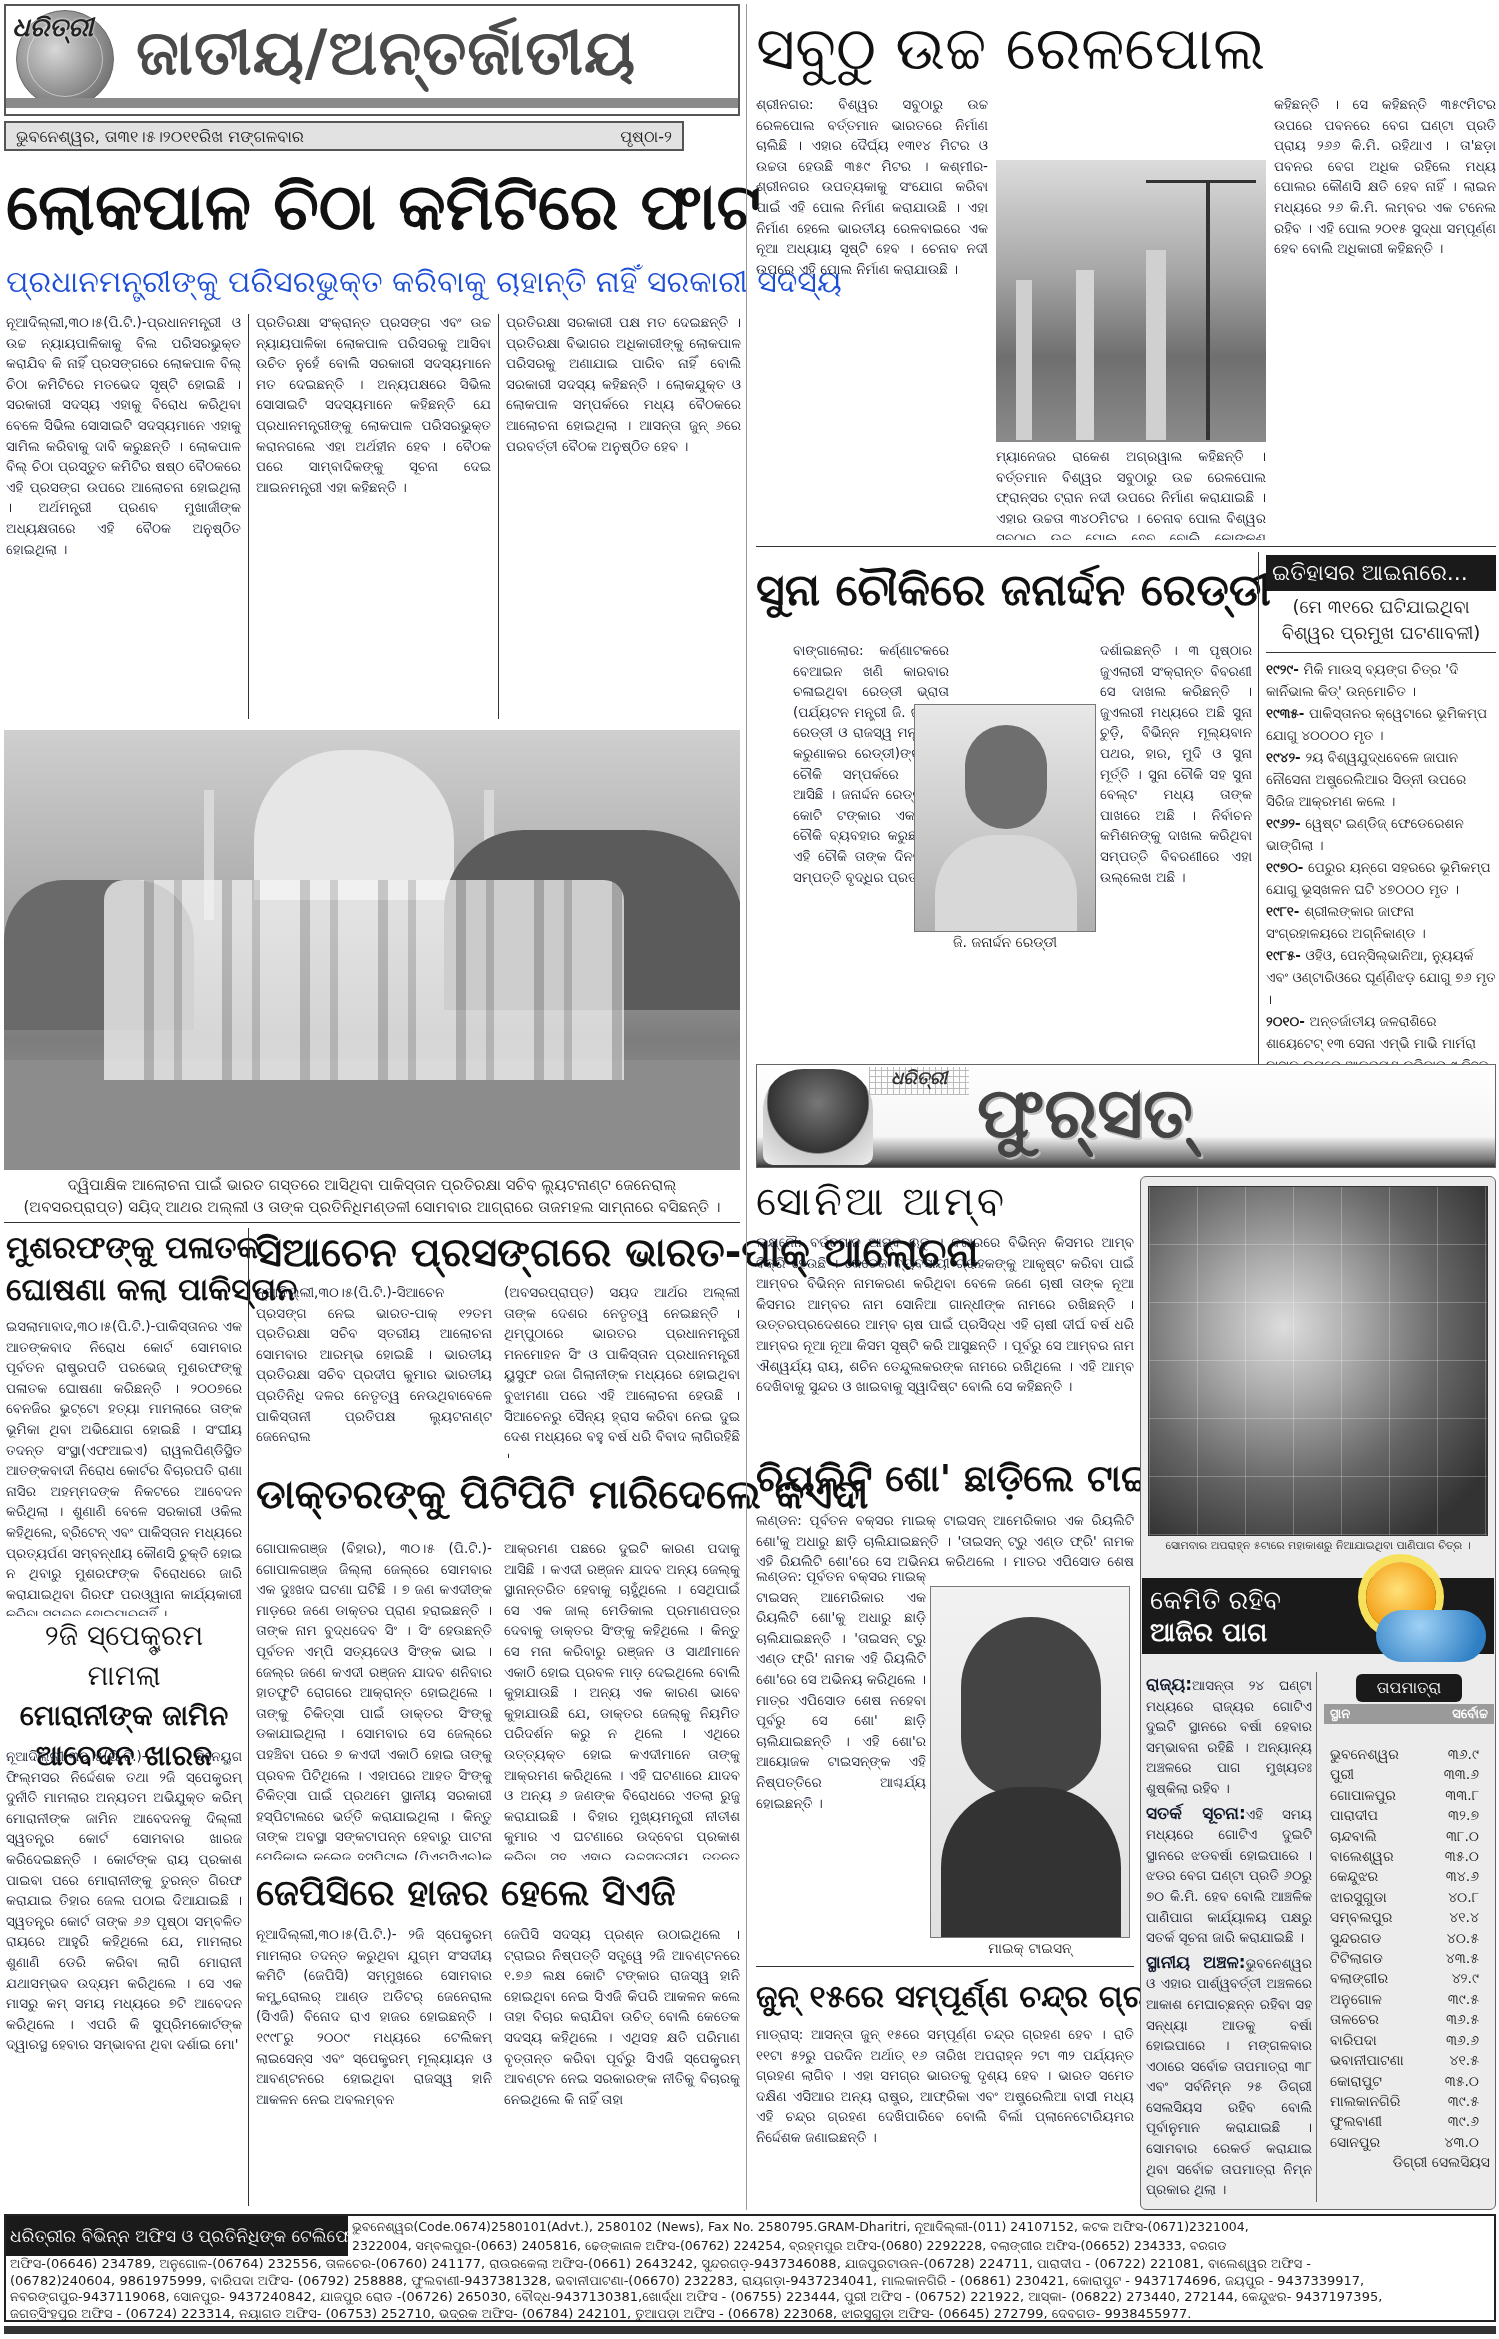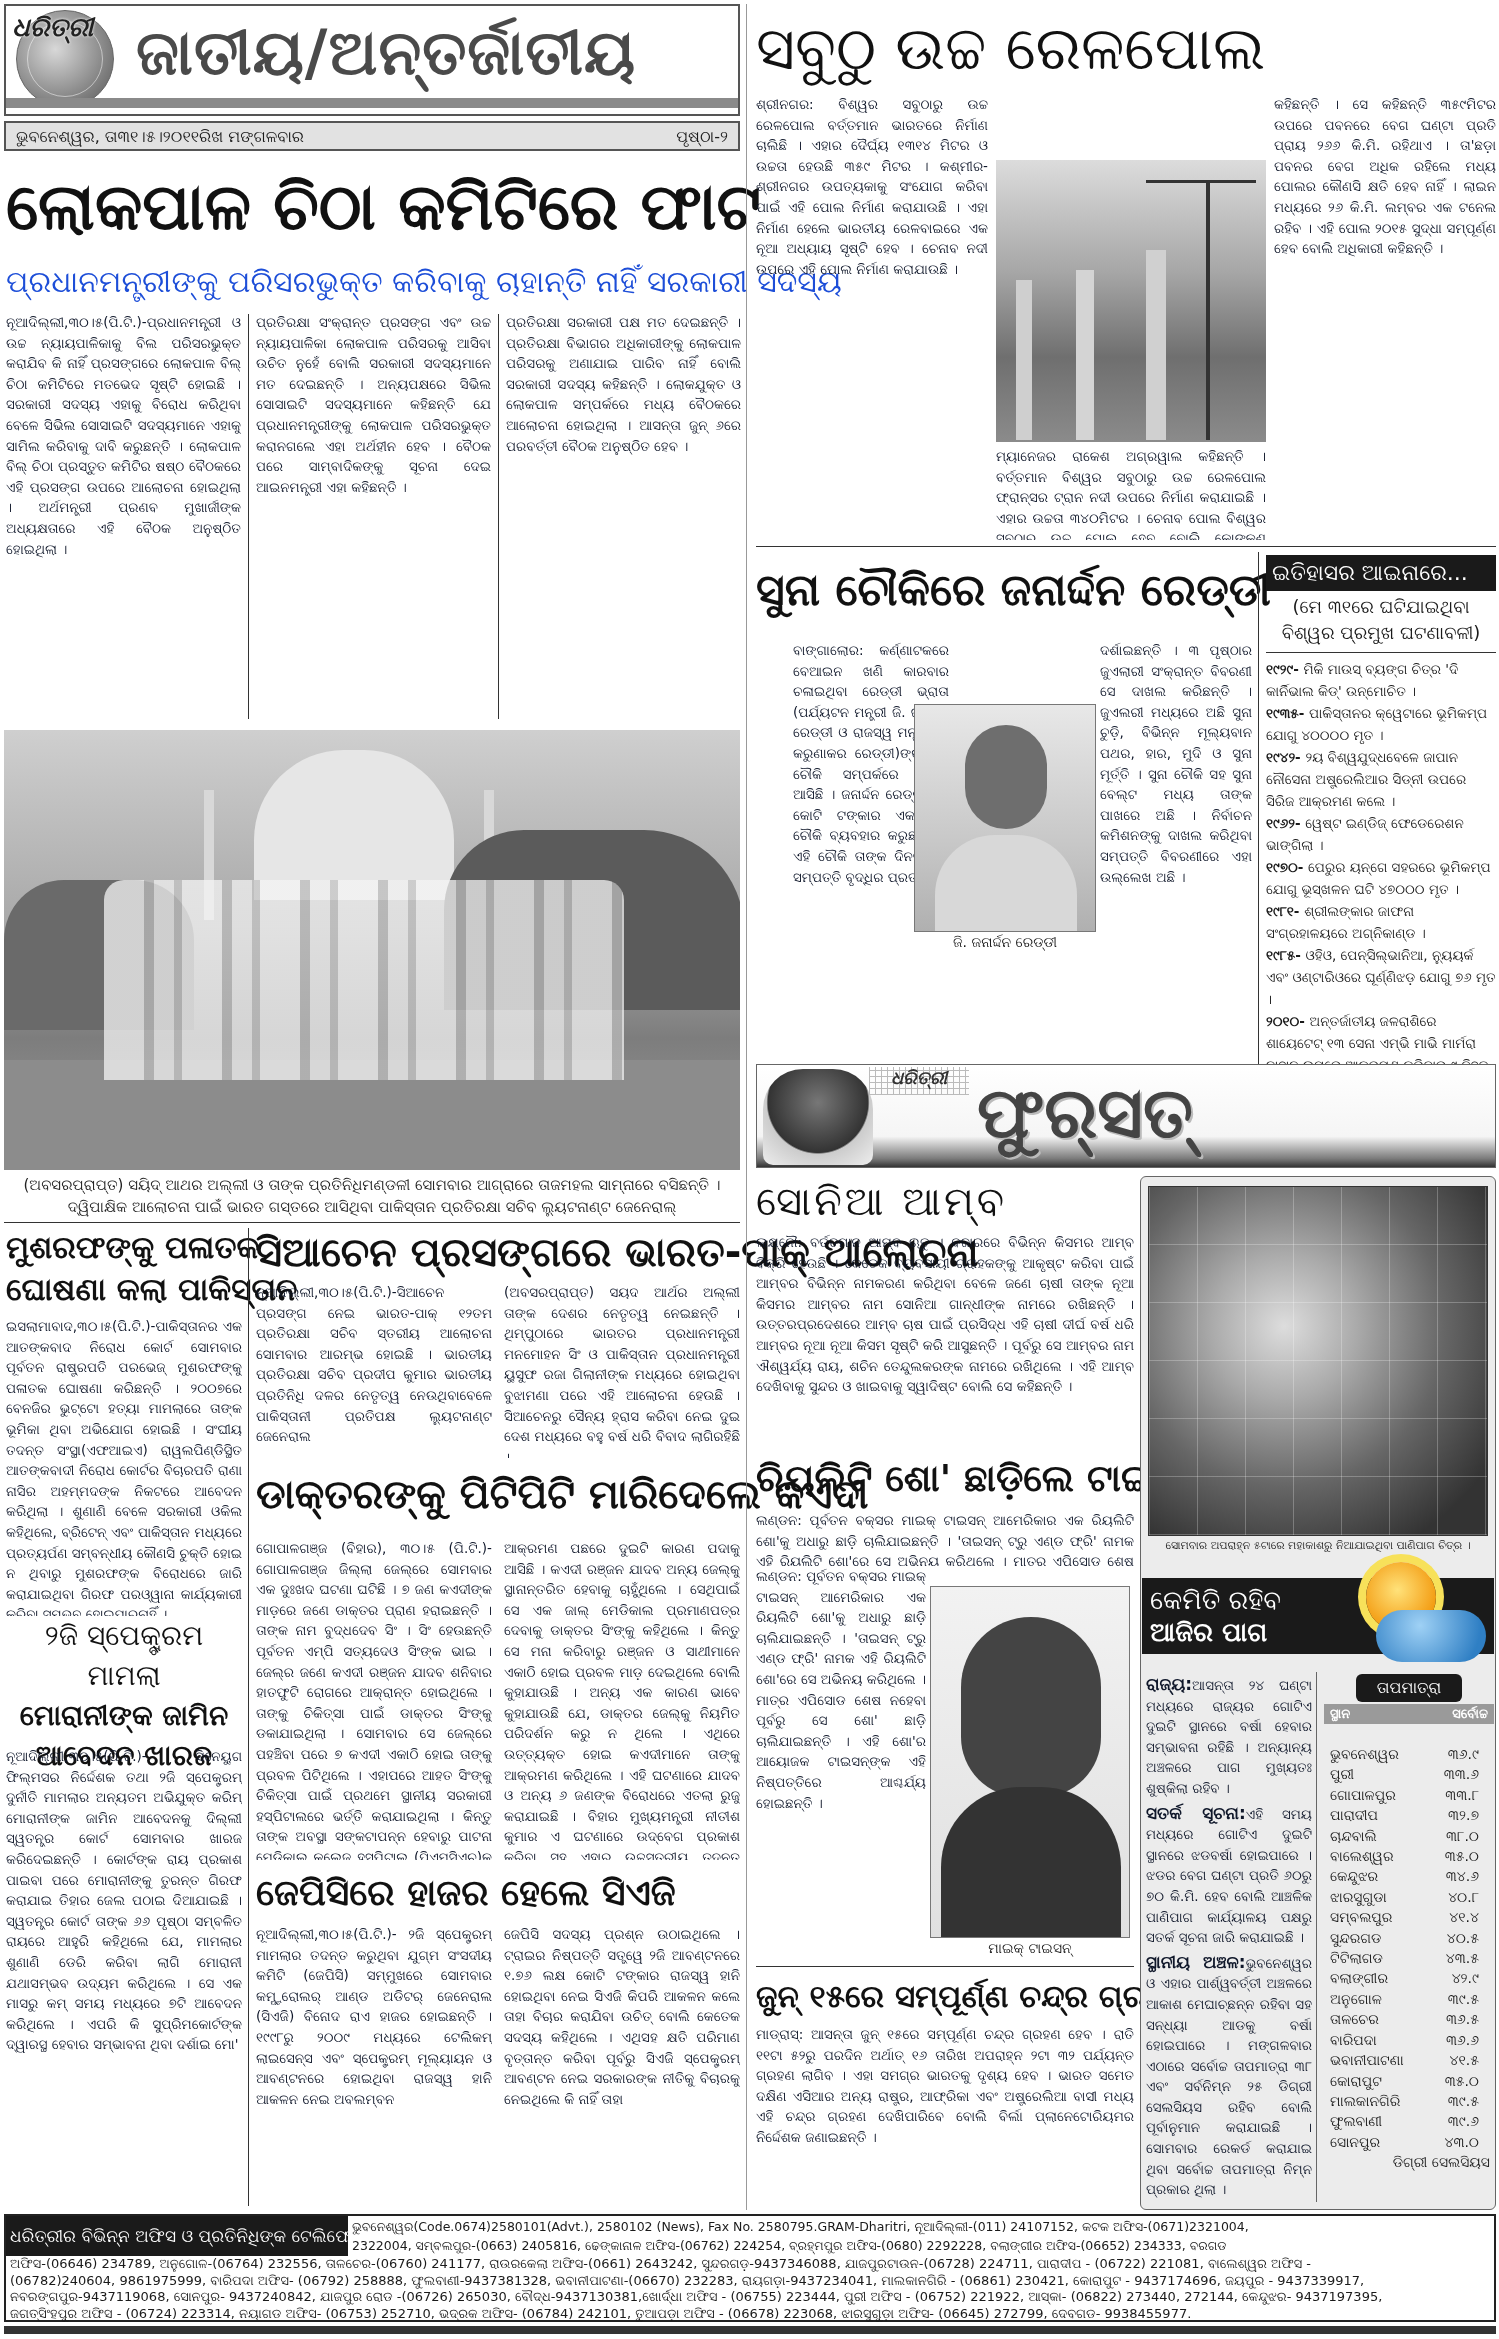--- a/index.html
+++ b/index.html
@@ -10,21 +10,21 @@
   .col-rule { position: absolute; width: 1px; background: #333; }
   .h-rule { position: absolute; height: 1px; background: #333; }
   
   .masthead { left: 4px; top: 4px; width: 736px; height: 112px; border: 2px solid #555; background: #fff; }
   .masthead .band { position: absolute; left: 0; right: 0; bottom: 6px; height: 10px; background: #8a8a8a; }
   .globe { position: absolute; left: 10px; top: 4px; width: 98px; height: 98px; border-radius: 50%;
     background: radial-gradient(circle at 40% 40%, #d8d8d8, #7a7a7a 70%, #555); border: 1px solid #666; }
   .globe:before { content: ""; position: absolute; inset: 10px; border-radius: 50%; border: 1px solid rgba(255,255,255,.5); }
   .brand { position: absolute; left: 6px; top: 6px; font-size: 26px; font-weight: bold; color: #222; font-style: italic; text-shadow: 0 0 3px #fff; }
   .section-title { position: absolute; left: 130px; top: 10px; font-size: 62px; color: #4a4a4a; font-weight: bold; letter-spacing: 1px; }
-  .dateline { left: 4px; top: 121px; width: 736px; height: 30px; background: #e2e2e2; border: 2px solid #555; display: flex; justify-content: space-between; align-items: center; padding: 0 10px; font-size: 16px; }
+  .dateline { left: 4px; top: 121px; width: 680px; height: 30px; background: #e2e2e2; border: 2px solid #555; display: flex; justify-content: space-between; align-items: center; padding: 0 10px; font-size: 16px; }
   .photo { background: linear-gradient(180deg, #cfcfcf 0%, #a8a8a8 45%, #7d7d7d 70%, #9a9a9a 100%); position: absolute; overflow: hidden; }
   .photo .shape { position: absolute; }
   .caption { text-align: center; font-size: 15px; line-height: 22px; color: #222; }
   .box-black { background: #1a1a1a; color: #fff; }
   .weather-panel { background: #ececec; border: 1px solid #666; border-radius: 6px; }
   .tbl-row { display: flex; justify-content: space-between; font-size: 14px; line-height: 20.4px; padding: 0 15px 0 6px; }
   .footer-box { border: 2px solid #222; }
 </style>
 </head>
 <body>
@@ -51,22 +51,22 @@
 <div class="photo" style="left:4px;top:730px;width:736px;height:440px;">
   <div class="shape" style="left:250px;top:20px;width:200px;height:150px;background:#e6e6e6;border-radius:90px 90px 0 0;"></div>
   <div class="shape" style="left:200px;top:60px;width:10px;height:130px;background:#d8d8d8;"></div>
   <div class="shape" style="left:480px;top:60px;width:10px;height:130px;background:#d8d8d8;"></div>
   <div class="shape" style="left:0;top:150px;width:190px;height:150px;background:#6a6a6a;border-radius:60px 60px 0 0;"></div>
   <div class="shape" style="left:440px;top:100px;width:300px;height:180px;background:#5b5b5b;border-radius:80px 100px 0 0;"></div>
   <div class="shape" style="left:0;top:330px;width:736px;height:110px;background:#8c8c8c;"></div>
   <div class="shape" style="left:100px;top:150px;width:520px;height:200px;background:repeating-linear-gradient(90deg,#f4f4f4 0 40px,#bbb 40px 50px,#f0f0f0 50px 70px,#c4c4c4 70px 78px);opacity:.75;border-radius:20px 20px 0 0;"></div>
 </div>
 <div class="abs caption" style="left:4px;top:1174px;width:736px;">
+  <div>ଦ୍ୱିପାକ୍ଷିକ ଆଲୋଚନା ପାଇଁ ଭାରତ ଗସ୍ତରେ ଆସିଥିବା ପାକିସ୍ତାନ ପ୍ରତିରକ୍ଷା ସଚିବ ଲ୍ୟୁଟନାଣ୍ଟ ଜେନେରାଲ୍</div>
   <div>(ଅବସରପ୍ରାପ୍ତ) ସୟିଦ୍ ଆଥର ଅଲ୍ଲୀ ଓ ତାଙ୍କ ପ୍ରତିନିଧିମଣ୍ଡଳୀ ସୋମବାର ଆଗ୍ରାରେ ତାଜମହଲ ସାମ୍ନାରେ ବସିଛନ୍ତି ।</div>
-  <div>ଦ୍ୱିପାକ୍ଷିକ ଆଲୋଚନା ପାଇଁ ଭାରତ ଗସ୍ତରେ ଆସିଥିବା ପାକିସ୍ତାନ ପ୍ରତିରକ୍ଷା ସଚିବ ଲ୍ୟୁଟନାଣ୍ଟ ଜେନେରାଲ୍</div>
 </div>
 <div class="h-rule" style="left:4px;top:1222px;width:736px;"></div>
 
 <div class="abs head-xl" style="left:6px;top:1226px;font-size:31px;line-height:42px;">
   <div>ମୁଶରଫଙ୍କୁ ପଳାତକ</div>
   <div>ଘୋଷଣା କଲା ପାକିସ୍ତାନ</div>
 </div>
 <div class="abs body-text" style="left:6px;top:1316px;width:236px;height:300px;overflow:hidden;">ଇସଲାମାବାଦ,୩୦।୫(ପି.ଟି.)-ପାକିସ୍ତାନର ଏକ ଆତଙ୍କବାଦ ନିରୋଧ କୋର୍ଟ ସୋମବାର ପୂର୍ବତନ ରାଷ୍ଟ୍ରପତି ପରଭେଜ୍ ମୁଶରଫଙ୍କୁ ପଳାତକ ଘୋଷଣା କରିଛନ୍ତି । ୨୦୦୭ରେ ବେନଜିର ଭୁଟ୍ଟୋ ହତ୍ୟା ମାମଲାରେ ତାଙ୍କ ଭୂମିକା ଥିବା ଅଭିଯୋଗ ହୋଇଛି । ସଂଘୀୟ ତଦନ୍ତ ସଂସ୍ଥା(ଏଫଆଇଏ) ରାୱଲପିଣ୍ଡିସ୍ଥିତ ଆତଙ୍କବାଦୀ ନିରୋଧ କୋର୍ଟର ବିଚାରପତି ରାଣା ନାସିର ଅହମ୍ମଦଙ୍କ ନିକଟରେ ଆବେଦନ କରିଥିଲା । ଶୁଣାଣି ବେଳେ ସରକାରୀ ଓକିଲ କହିଥିଲେ, ବ୍ରିଟେନ୍ ଏବଂ ପାକିସ୍ତାନ ମଧ୍ୟରେ ପ୍ରତ୍ୟର୍ପଣ ସମ୍ବନ୍ଧୀୟ କୌଣସି ଚୁକ୍ତି ହୋଇ ନ ଥିବାରୁ ମୁଶରଫଙ୍କ ବିରୋଧରେ ଜାରି କରାଯାଇଥିବା ଗିରଫ ପରଓ୍ୱାନା କାର୍ଯ୍ୟକାରୀ କରିବା ସମ୍ଭବ ହୋଇପାରୁନାହିଁ ।</div>
 
 <div class="abs" style="left:6px;top:1616px;width:236px;text-align:center;font-size:28px;line-height:40px;font-weight:bold;color:#111;">

